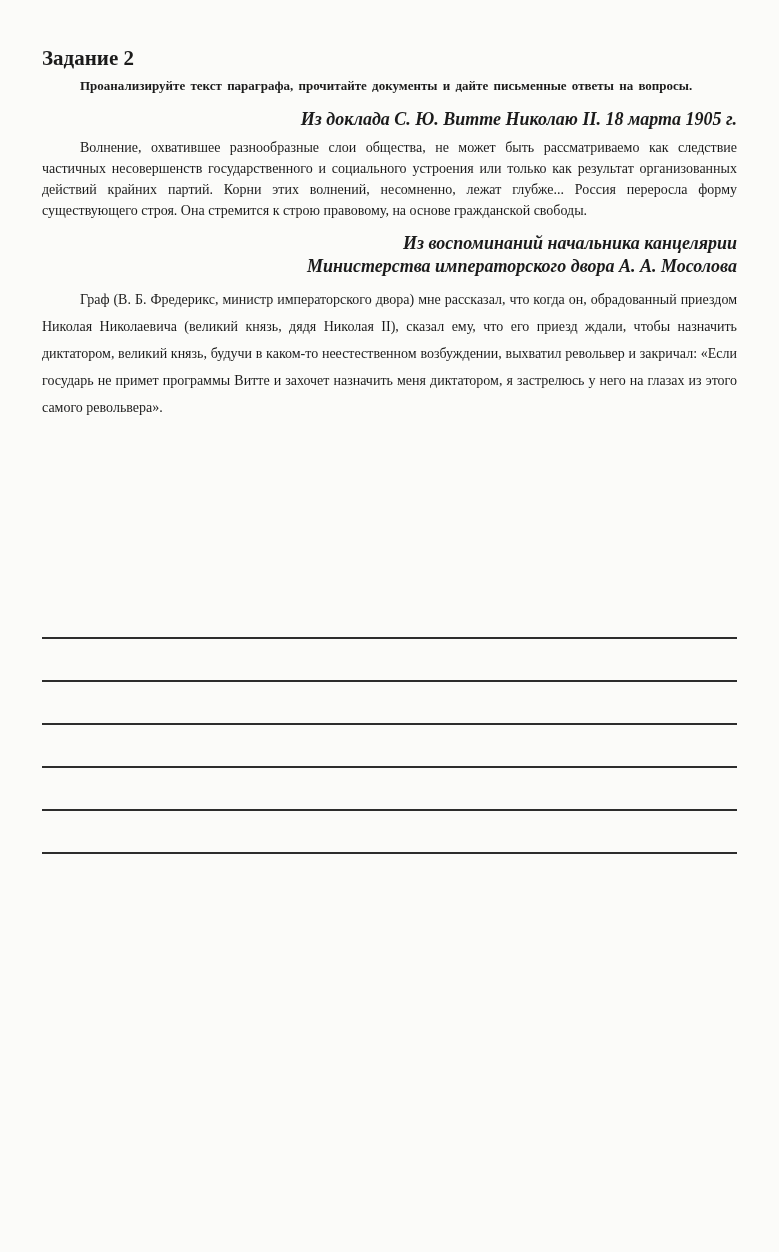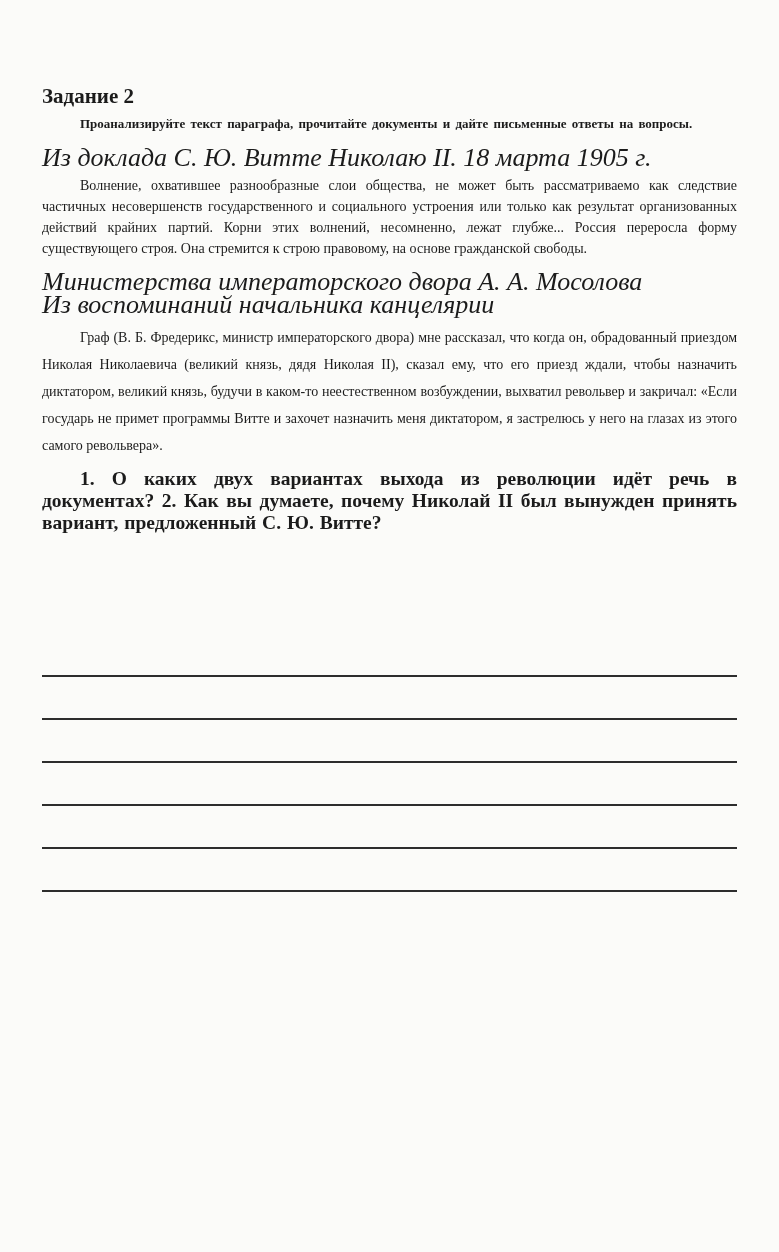--- a/index.html
+++ b/index.html
@@ -14,44 +14,43 @@
     font-family:"Liberation Serif","DejaVu Serif",serif;
     color:var(--ink);
     overflow:hidden;
   }
   .page{
     position:relative;
     width:779px;height:888px;
     padding:46px 42px 0 42px;
     background:var(--paper);
     overflow:hidden;
-    margin-top:38px;
   }
   .task-title{
     font-size:21px;
     font-weight:bold;
     line-height:24px;
   }
   .intro{
     margin-top:4px;
     font-size:13px;
     font-weight:bold;
     line-height:23px;
     text-align:justify;
     text-align-last:left;
     text-indent:38px;
     hyphens:auto;
     word-spacing:2px;
   }
   .doc-heading{
     margin-top:11px;
-    font-size:26px;
-    font-weight:normal;
+    font-size:18px;
+    font-weight:bold;
     font-style:italic;
-    text-align:left;
+    text-align:right;
     line-height:23px;
   }
   .doc-heading .hline{display:block;}
   .doc-body{
     margin-top:6px;
     font-size:14px;
     line-height:21px;
     text-align:justify;
     text-align-last:left;
     text-indent:38px;
@@ -95,27 +94,26 @@
 
   <p class="intro">Проанализируйте текст параграфа, прочитайте документы и дайте письменные ответы на вопросы.</p>
 
   <h2 class="doc-heading">
     <span class="hline">Из доклада С. Ю. Витте Николаю II. 18 марта 1905 г.</span>
   </h2>
 
   <p class="doc-body">Волнение, охватившее разнообразные слои общества, не может быть рассматриваемо как следствие частичных несовершенств государственного и социального устроения или только как результат организованных действий крайних партий. Корни этих волнений, несомненно, лежат глубже... Россия переросла форму существующего строя. Она стремится к строю правовому, на основе гражданской свободы.</p>
 
   <h2 class="doc-heading">
+    <span class="hline">Из воспоминаний начальника канцелярии</span>
     <span class="hline">Министерства императорского двора А. А. Мосолова</span>
-    <span class="hline">Из воспоминаний начальника канцелярии</span>
   </h2>
 
   <p class="doc-body second">Граф (В. Б. Фредерикс, министр императорского двора) мне рассказал, что когда он, обрадованный приездом Николая Николаевича (великий князь, дядя Николая II), сказал ему, что его приезд ждали, чтобы назначить диктатором, великий князь, будучи в каком-то неестественном возбуждении, выхватил револьвер и закричал: «Если государь не примет программы Витте и захочет назначить меня диктатором, я застрелюсь у него на глазах из этого самого револьвера».</p>
 
-  <p class="questions">1. О каких двух вариантах выхода из революции идёт речь в документах? 2. Как вы думаете, почему Николай II был вынужден принять вариант, предложенный С. Ю. Витте?</p>
 
   <div class="answer-lines">
       <div class="answer-line"></div>
       <div class="answer-line"></div>
       <div class="answer-line"></div>
       <div class="answer-line"></div>
       <div class="answer-line"></div>
       <div class="answer-line"></div>
       <div class="answer-line"></div>
       <div class="answer-line"></div>

